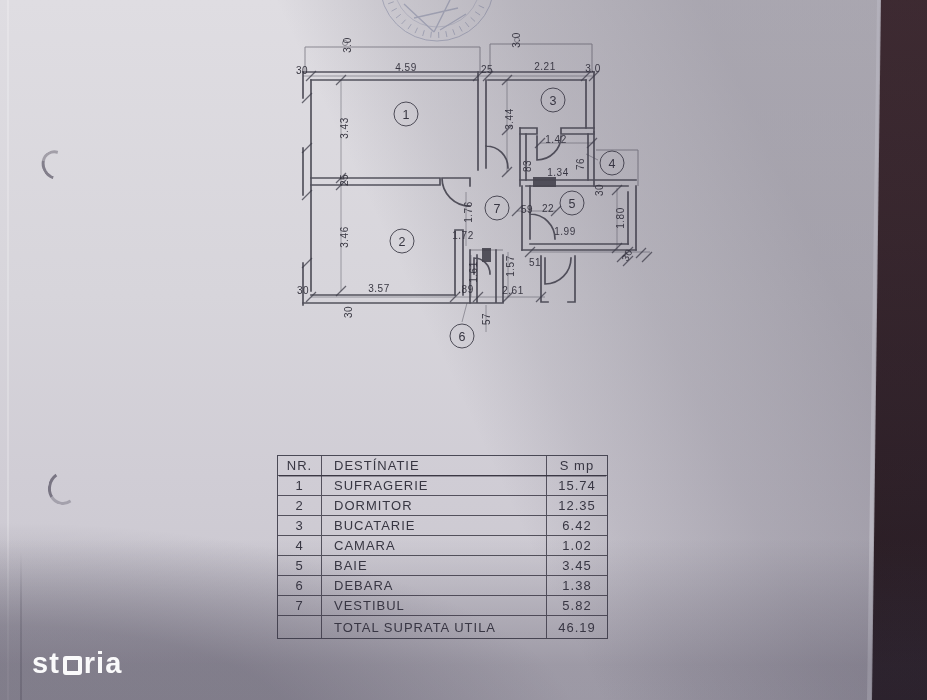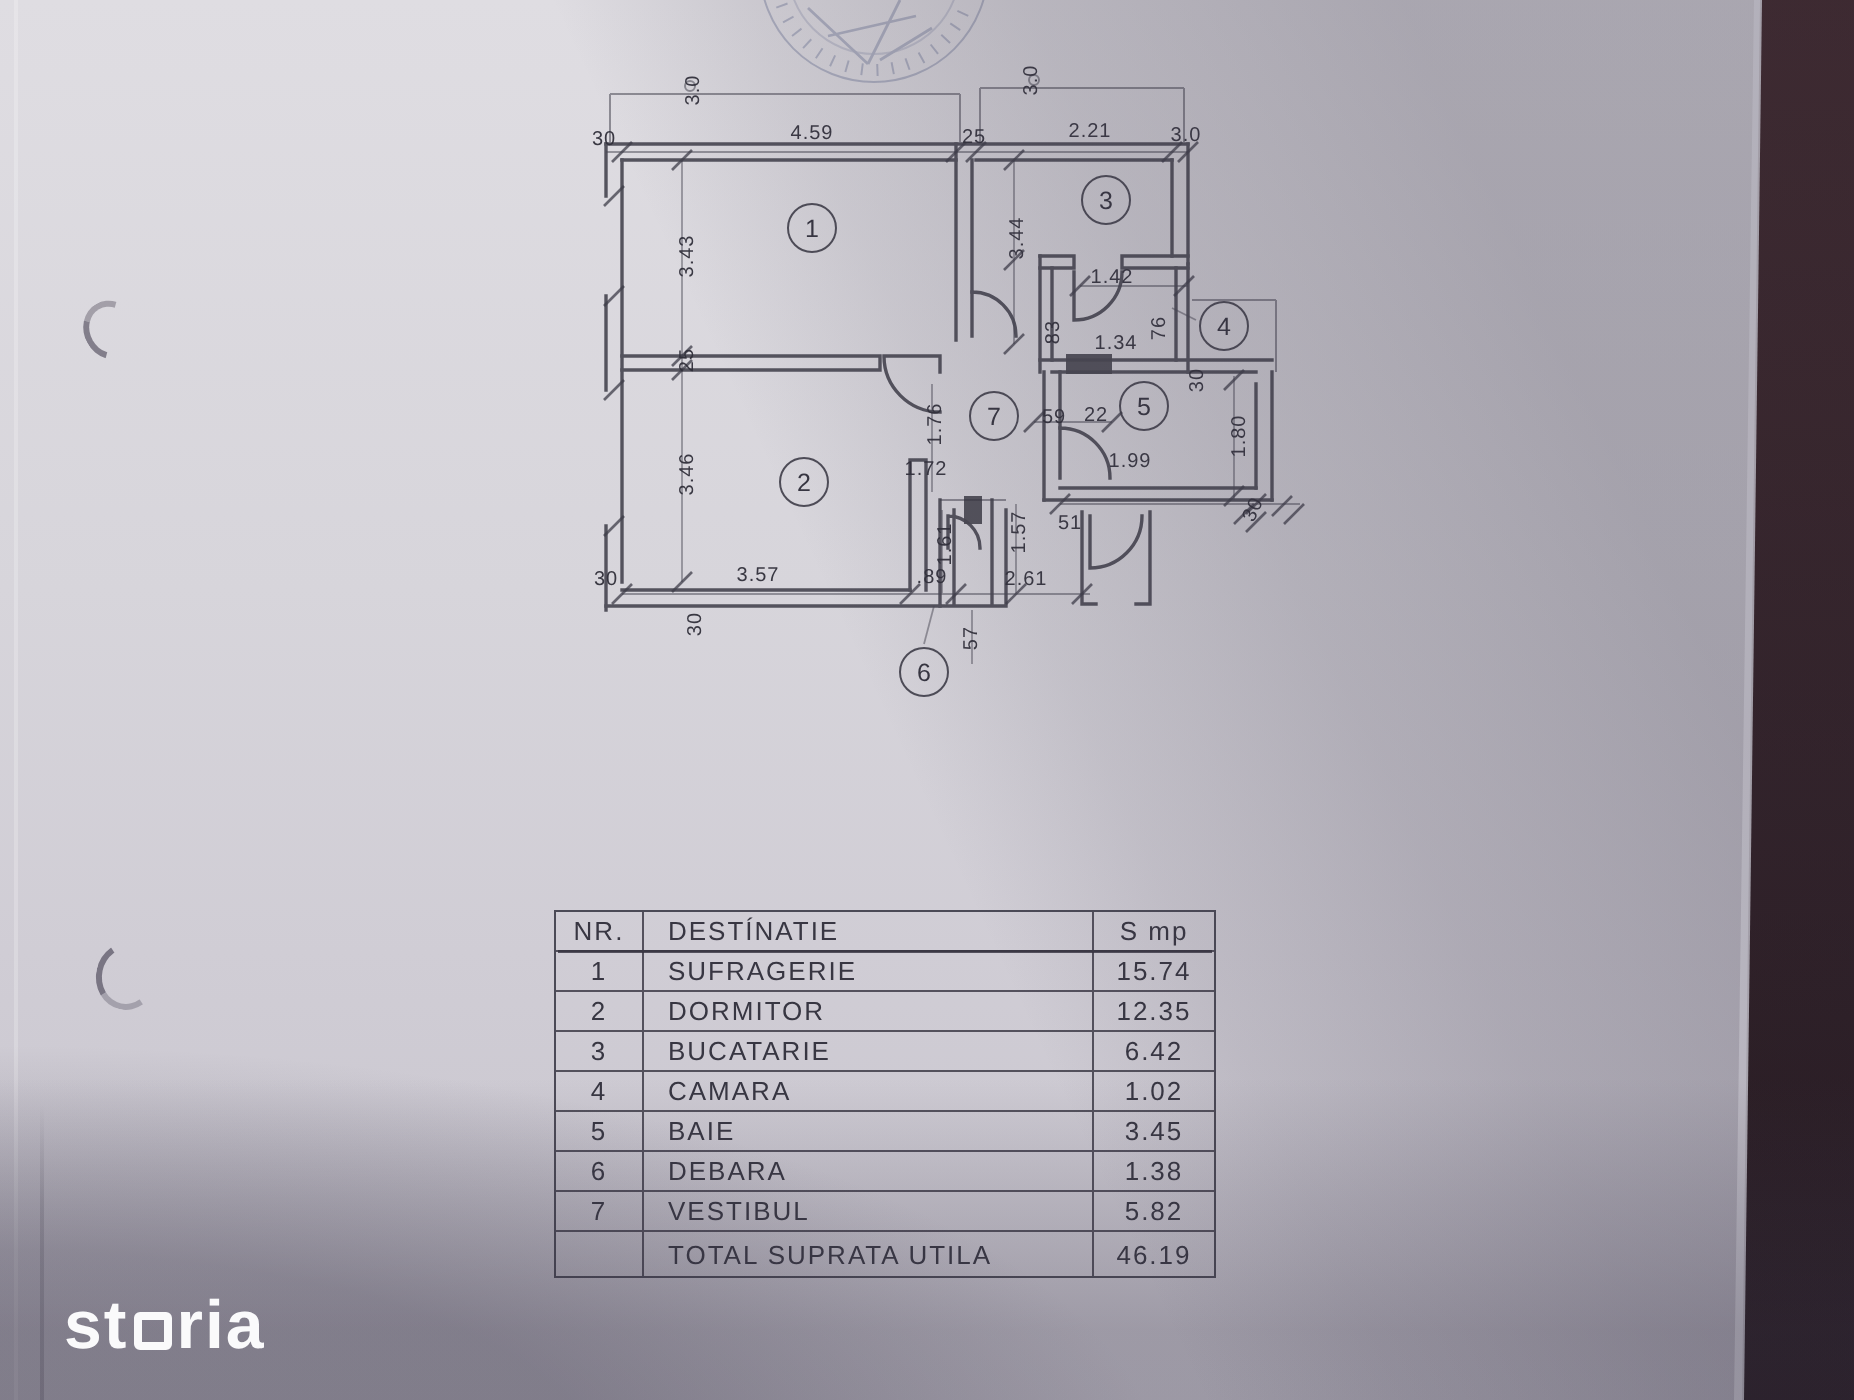--- a/index.html
+++ b/index.html
@@ -81,21 +81,21 @@
   .trow.total{height:22px;}
   .c{display:flex;align-items:center;overflow:hidden;}
   .c.nr{justify-content:center;}
   .c.dest{padding-left:12px;border-left:1.4px solid rgba(52,50,63,.8);}
   .c.area{justify-content:center;border-left:1.4px solid rgba(52,50,63,.8);}
 
   
   .storia{
     position:absolute;left:32px;top:642px;height:42px;
     display:flex;align-items:center;
-    color:#fafafb;font-size:34px;font-weight:bold;letter-spacing:1px;
+    color:#fafafb;font-size:29px;font-weight:bold;letter-spacing:1px;
   }
   .storia .sq{
     width:11px;height:11px;border:4.5px solid #fafafb;border-radius:3px;
     display:inline-block;margin:4px 2px 0 3px;
   }
 </style>
 </head>
 <body>
 
 <div class="scene">

